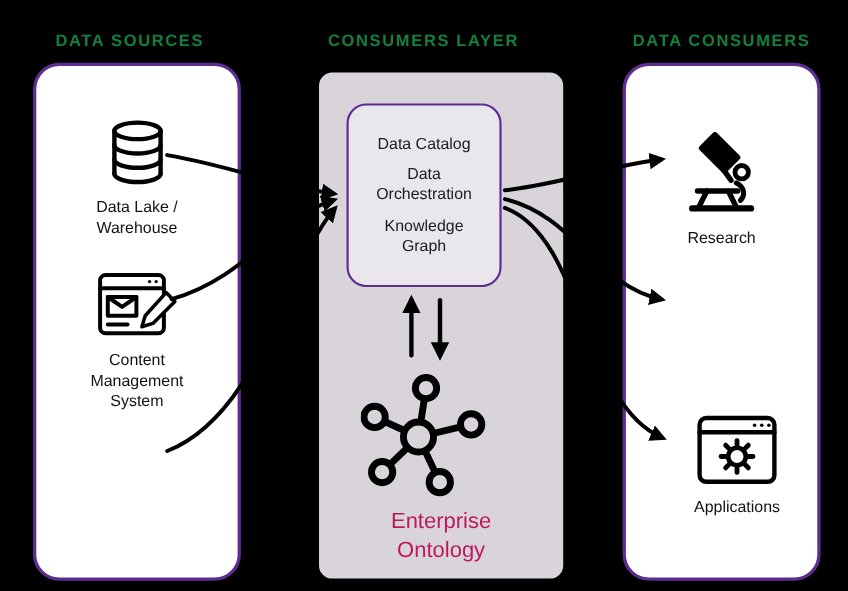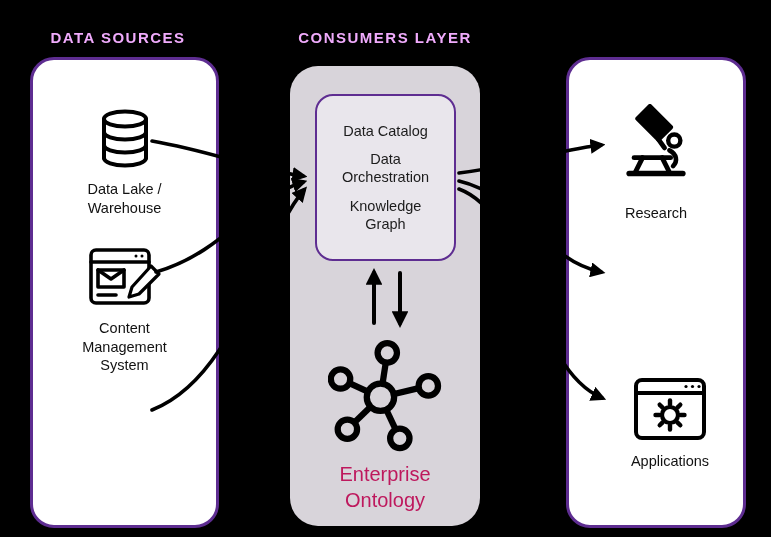--- a/index.html
+++ b/index.html
@@ -8,31 +8,31 @@
     background:#000;
     font-family:"Liberation Sans", sans-serif;
     position:relative;
     overflow:hidden;
   }
   .stage { position:absolute; left:0; top:0; width:771px; height:537px; }
 
   .col-header {
     position:absolute; top:29px; height:20px;
     font-size:15px; font-weight:bold; letter-spacing:1.5px;
-    color:#f0abfc; text-align:center;
+    color:#15803d; text-align:center;
   }
   #h-sources   { left:30px;  width:176px; }
   #h-platform  { left:290px; width:190px; }
   #h-consumers { left:566px; width:180px; }
 
   .panel { position:absolute; border-radius:24px; }
   .panel.white { background:#ffffff; border:3px solid #5e2d91; }
   #panel-sources   { left:30px;  top:57px; width:189px; height:471px; }
   #panel-consumers { left:566px; top:57px; width:180px; height:471px; }
-  #panel-platform  { left:290px; top:66px; width:190px; height:460px; background:#d8d4da; border-radius:28px; }
+  #panel-platform  { left:290px; top:66px; width:222px; height:460px; background:#d8d4da; border-radius:12px; }
 
   .item {
     position:absolute; left:0; right:0;
     display:flex; flex-direction:column; align-items:center;
   }
   .label {
     margin-top:10px;
     font-size:14.5px; line-height:1.28; color:#121212;
     text-align:center; white-space:pre-line;
   }
@@ -60,20 +60,21 @@
     pointer-events:none; z-index:5;
   }
 </style>
 </head>
 <body>
 
 <div class="stage">
 
   <div class="col-header" id="h-sources">DATA SOURCES</div>
   <div class="col-header" id="h-platform">CONSUMERS LAYER</div>
+  <div class="col-header" id="h-consumers">DATA CONSUMERS</div>
 
   <div class="panel white" id="panel-sources">
 
     <div class="item" style="top:48px;">
       <svg width="66" height="62" viewBox="0 0 64 62" fill="none" stroke="#000" stroke-width="4" stroke-linecap="round">
         <ellipse cx="32" cy="11" rx="21" ry="7.5"></ellipse>
         <path d="M11 11 V50"></path>
         <path d="M53 11 V50"></path>
         <path d="M11 24 a21 7.5 0 0 0 42 0"></path>
         <path d="M11 37 a21 7.5 0 0 0 42 0"></path>
@@ -125,21 +126,21 @@
       <circle cx="63" cy="88" r="8.5" fill="#d8d4da"></circle>
       <circle cx="88" cy="42" r="8.5" fill="#d8d4da"></circle>
     </svg>
     <div id="ontology-label">Enterprise
 Ontology</div>
 
   </div>
 
   <div class="panel white" id="panel-consumers">
 
-    <div class="item" style="top:44px;gap:12px;">
+    <div class="item" style="top:60px;">
       <svg width="78" height="78" viewBox="0 0 64 64" fill="none" stroke="#000" stroke-width="4" stroke-linecap="round" stroke-linejoin="round">
         <path d="M17 12 L27 2 L44 19 L34 29 Z" fill="#000"></path>
         <path d="M34 29 L39 36"></path>
         <circle cx="47" cy="30" r="5" stroke-width="3.6"></circle>
         <path d="M43 38 C49 41 50 47 46 51" stroke-width="3.8"></path>
         <path d="M14 44 H44"></path>
         <path d="M21 44 L15 56"></path>
         <path d="M37 44 L43 56"></path>
         <path d="M10 57 H54" stroke-width="4.6"></path>
       </svg>

